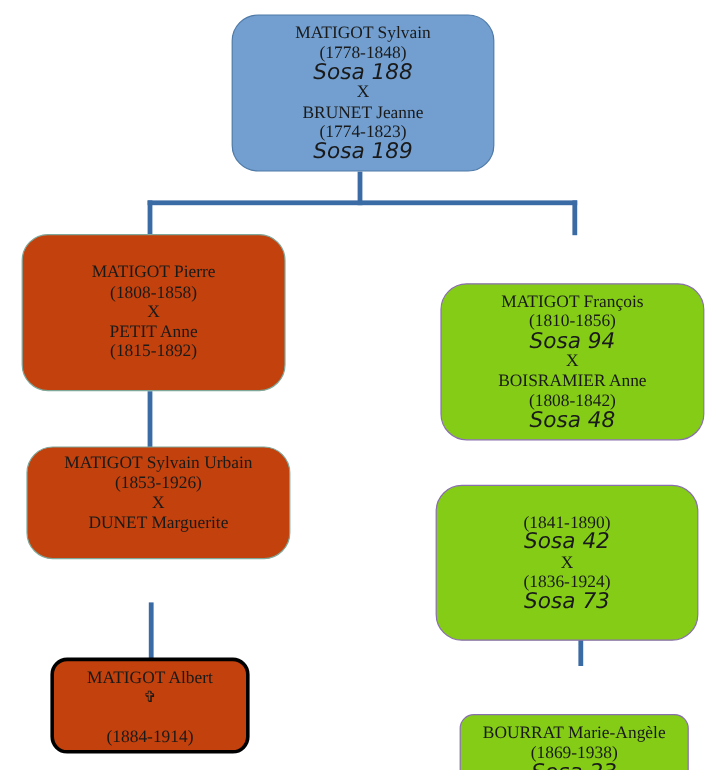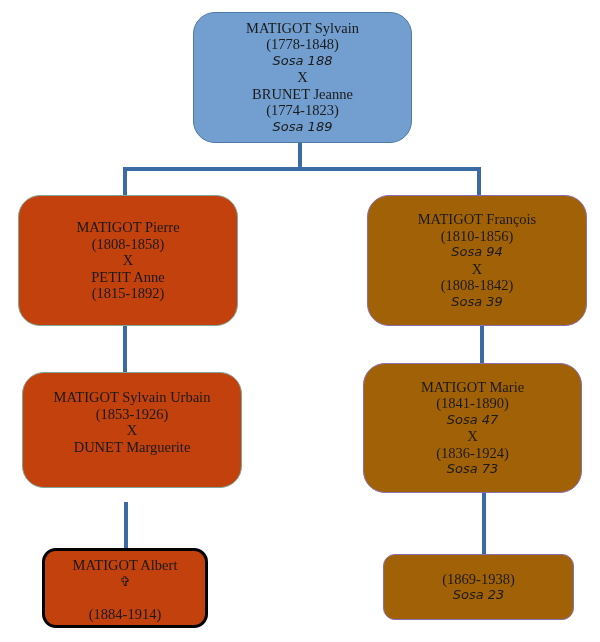--- a/index.html
+++ b/index.html
@@ -4,24 +4,24 @@
 <style>
   html, body { margin: 0; padding: 0; background: #ffffff; }
   body { width: 600px; height: 642px; position: relative; overflow: hidden;
          font-family: "Liberation Serif", serif; color: #1a1a1a; }
   .line { position: absolute; background: #3a6ba5; }
   .box { position: absolute; box-sizing: border-box; border-radius: 22px;
          display: flex; flex-direction: column; align-items: center; justify-content: center;
          text-align: right; font-size: 14.5px; line-height: 16.5px; }
   .box.root { background: #729fcf; border: 1px solid #4f7aa8; }
   .box.green { background: #c2410c; border: 1px solid #7fa89a; }
-  .box.purple { background: #a16207; border: 1px solid #8a6fb0; }
+  .box.purple { background: #84cc16; border: 1px solid #8a6fb0; margin-top: 41px; }
   .box.highlight { border: 3px solid #000000; border-radius: 14px; }
   .box span { display: block; white-space: nowrap; }
-  .sosa { font-style: italic; font-family: "DejaVu Sans", sans-serif; font-size: 13px; }
+  .sosa { font-style: italic; font-family: "DejaVu Sans", sans-serif; font-size: 18px; }
   .cross { font-family: "DejaVu Sans", sans-serif; font-size: 13px; }
   .spacer { height: 16px; }
 </style>
 </head>
 <body>
 
 <div class="line" style="left:298px; top:143px; width:4px; height:28px;"></div>
 <div class="line" style="left:123px; top:167px; width:358px; height:4px;"></div>
 <div class="line" style="left:123px; top:167px; width:4px; height:29px;"></div>
 <div class="line" style="left:477px; top:167px; width:4px; height:29px;"></div>
@@ -41,49 +41,50 @@
 </div>
 
 <div class="box green" style="left:18px; top:195px; width:220px; height:131px;">
   <span>MATIGOT Pierre</span>
   <span>(1808-1858)</span>
   <span>X</span>
   <span>PETIT Anne</span>
   <span>(1815-1892)</span>
 </div>
 
-<div class="box green" style="left:22px; top:372px; width:220px; height:116px;">
+<div class="box green" style="left:22px; top:372px; width:220px; height:94px;">
   <span>MATIGOT Sylvain Urbain</span>
   <span>(1853-1926)</span>
   <span>X</span>
   <span>DUNET Marguerite</span>
   <span class="spacer"></span>
 </div>
 
 <div class="box green highlight" style="left:42px; top:548px; width:166px; height:80px; justify-content:flex-start; padding-top:6px;">
   <span>MATIGOT Albert</span>
   <span class="cross">✞</span>
   <span class="spacer"></span>
   <span>(1884-1914)</span>
 </div>
 
 <div class="box purple" style="left:367px; top:195px; width:220px; height:131px;">
   <span>MATIGOT François</span>
   <span>(1810-1856)</span>
   <span class="sosa">Sosa 94</span>
   <span>X</span>
+  <span>BOISRAMIER Anne</span>
   <span>(1808-1842)</span>
-  <span class="sosa">Sosa 39</span>
+  <span class="sosa">Sosa 48</span>
 </div>
 
 <div class="box purple" style="left:363px; top:363px; width:219px; height:130px;">
-  <span>MATIGOT Marie</span>
   <span>(1841-1890)</span>
-  <span class="sosa">Sosa 47</span>
+  <span class="sosa">Sosa 42</span>
   <span>X</span>
   <span>(1836-1924)</span>
   <span class="sosa">Sosa 73</span>
 </div>
 
 <div class="box purple" style="left:383px; top:554px; width:191px; height:66px; border-radius:12px;">
+  <span>BOURRAT Marie-Angèle</span>
   <span>(1869-1938)</span>
   <span class="sosa">Sosa 23</span>
 </div>
 
 </body></html>

